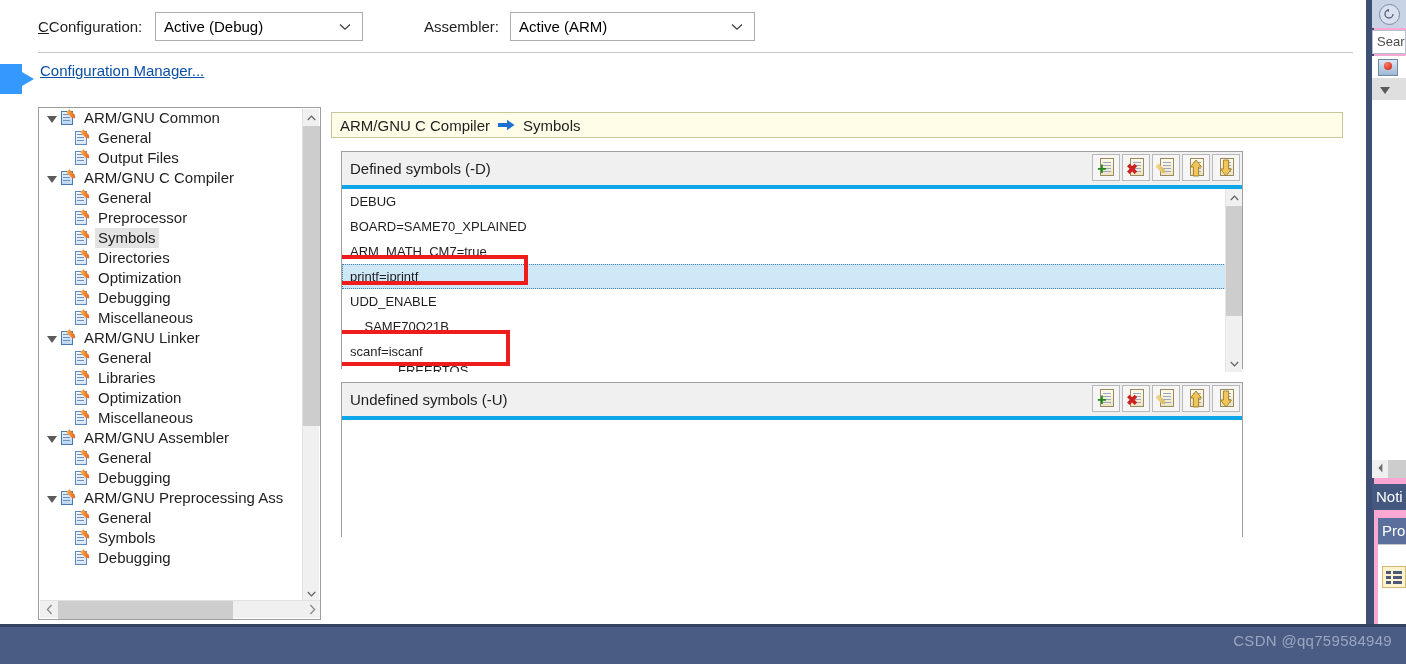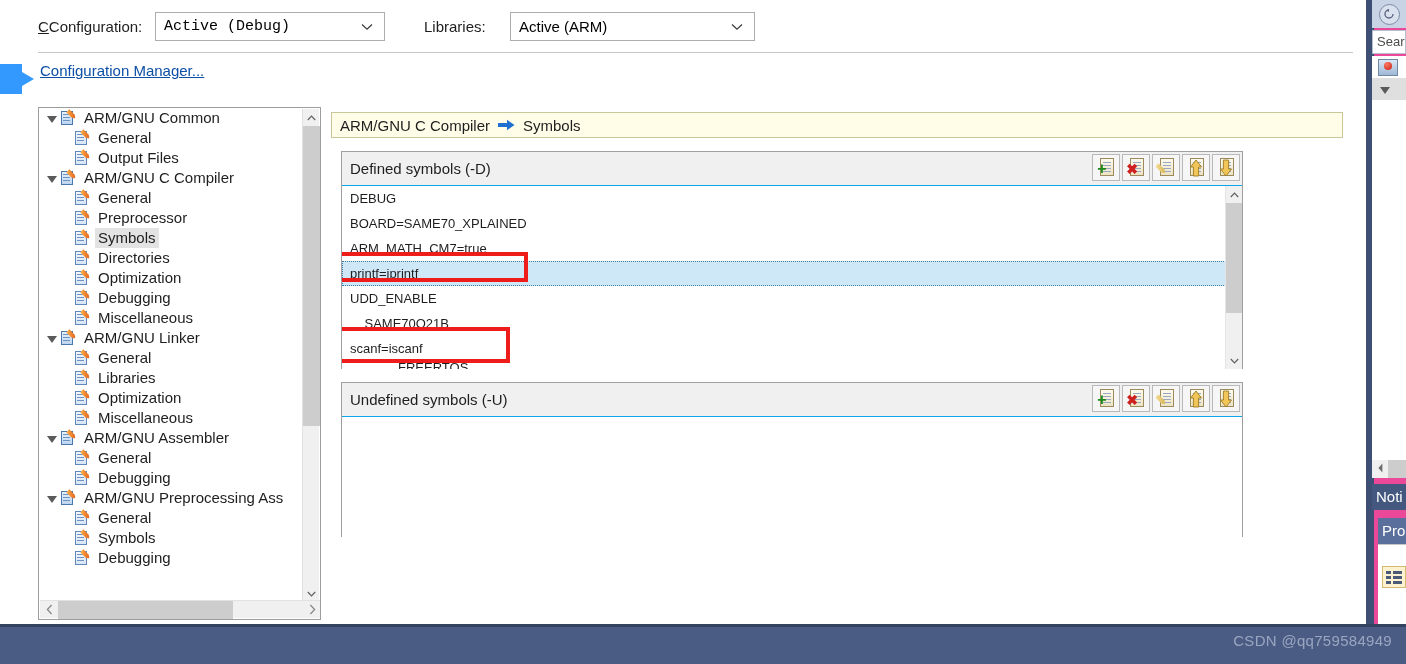--- a/index.html
+++ b/index.html
@@ -37,21 +37,21 @@
 
   .combo{
     position:absolute;top:12px;height:29px;
     background:#fff;border:1px solid #adadad;
     box-sizing:border-box;
     display:flex;align-items:center;
     font-size:15px;color:#000;
     padding-left:8px;
     cursor:default;
   }
-  .combo-config{left:155px;width:230px;font-family:Liberation Mono, monospace;}
+  .combo-config{left:155px;width:208px;}
   .combo-platform{left:510px;width:245px;}
   .combo .val{flex:1;white-space:nowrap;overflow:hidden;}
   .combo .chev{
     width:26px;text-align:center;color:#555;font-size:11px;
     line-height:1;padding-right:4px;
   }
   .chev svg{display:block;margin:0 auto;}
 
   
   .sep-top{
@@ -163,21 +163,21 @@
 
   .group{
     position:absolute;left:10px;width:902px;
     border:1px solid #a0a0a0;box-sizing:border-box;background:#fff;
   }
   .group-defined{top:39px;height:218px;}
   .group-undefined{top:270px;height:155px;}
 
   .grp-head{
     position:relative;height:33px;background:#f0f0f0;
-    border-bottom:1px solid #0ea5e9;
+    border-bottom:4px solid #0ea5e9;
     display:flex;align-items:center;
   }
   .grp-head .title{padding-left:8px;font-size:15px;color:#1e1e1e;}
   .grp-tools{position:absolute;right:2px;top:2px;display:flex;gap:2px;}
   .tbtn{
     width:28px;height:27px;box-sizing:border-box;
     border:1px solid #b9b9b9;background:#f6f6f6;
     display:flex;align-items:center;justify-content:center;
     position:relative;cursor:pointer;
   }
@@ -228,21 +228,21 @@
   .list-vsb .thumb{position:absolute;left:0;top:17px;width:17px;height:110px;background:#cdcdcd;}
 
   
   .redbox{position:absolute;border:4px solid #ef1c1c;box-sizing:border-box;z-index:30;}
   .redbox-printf{left:-12px;top:-9px;width:198px;height:30px;}
   .redbox-scanf{left:-12px;top:-9px;width:180px;height:36px;}
 
   
   .rside{
     position:absolute;left:1366px;top:0;width:40px;height:624px;
-    background:#ec4899;
+    background:#f9a8d4;
   }
   .rs-topbar{
     position:absolute;left:6px;top:0;width:34px;height:28px;
     background:#c9d3e6;display:flex;align-items:center;justify-content:center;
   }
   .circ-back{
     width:19px;height:19px;border-radius:50%;
     border:1px solid #7d8aa4;background:#d9e1ee;
     display:flex;align-items:center;justify-content:center;
     color:#5b6780;font-size:12px;
@@ -335,21 +335,21 @@
       <div class="lbl lbl-config"><u>C</u><span>Configuration:</span></div>
       <div class="combo combo-config">
         <span class="val">Active (Debug)</span>
         <span class="chev">
           <svg width="12" height="8" viewBox="0 0 12 8">
               <path d="M1 1.5 L6 6.2 L11 1.5" fill="none" stroke="#3c3c3c" stroke-width="1.2"></path>
             </svg>
         </span>
       </div>
 
-      <div class="lbl lbl-platform"><span>Libraries:</span></div>
+      <div class="lbl lbl-platform"><span>Assembler:</span></div>
       <div class="combo combo-platform">
         <span class="val">Active (ARM)</span>
         <span class="chev">
           <svg width="12" height="8" viewBox="0 0 12 8">
               <path d="M1 1.5 L6 6.2 L11 1.5" fill="none" stroke="#3c3c3c" stroke-width="1.2"></path>
             </svg>
         </span>
       </div>
     </div>
 

